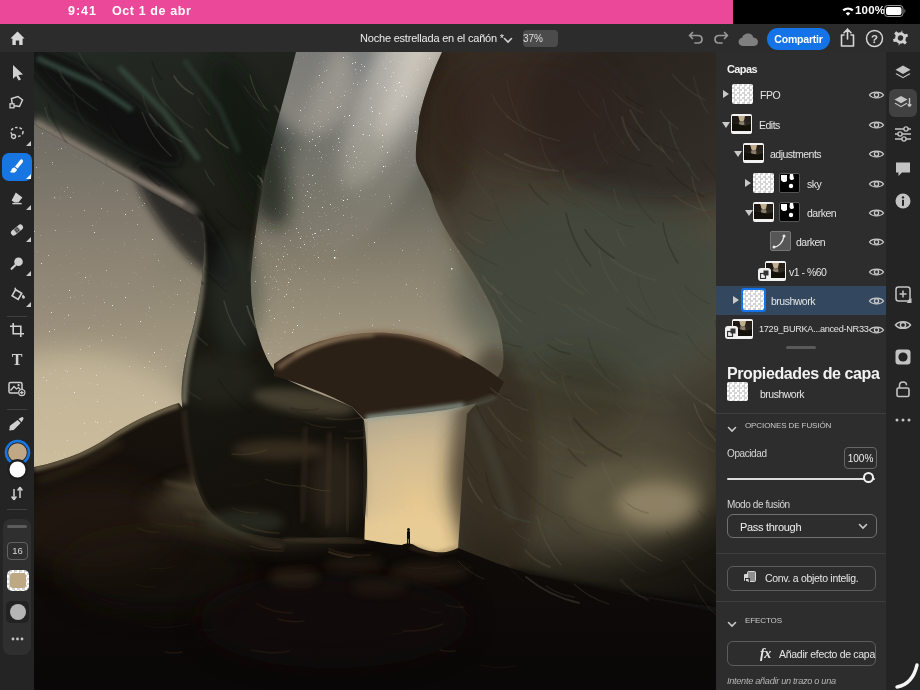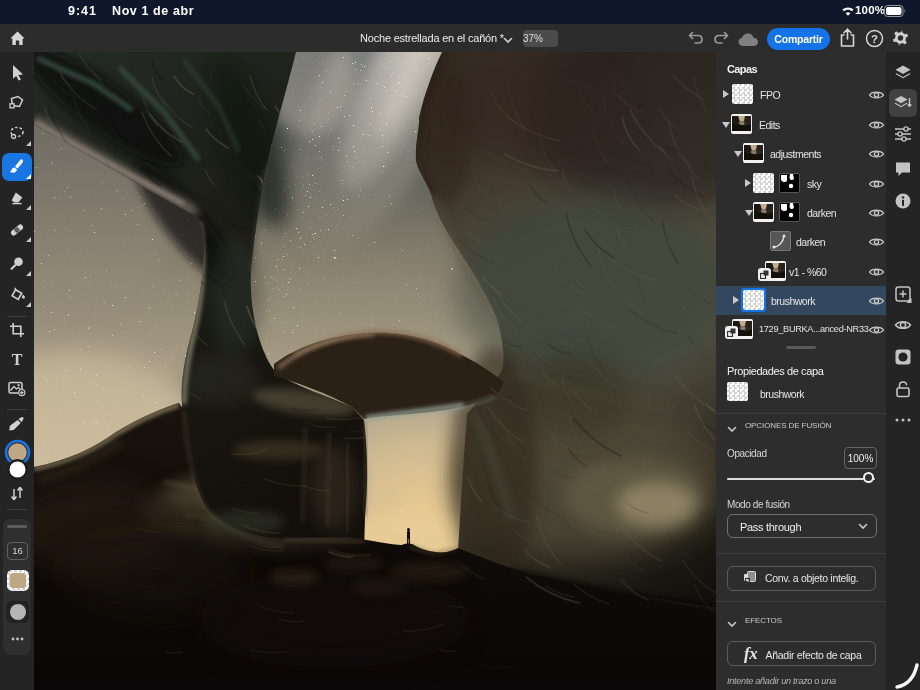--- a/index.html
+++ b/index.html
@@ -1,39 +1,39 @@
 <!DOCTYPE html>
 <html><head><meta charset="utf-8"><style>
 *{margin:0;padding:0;box-sizing:border-box}
 html,body{width:920px;height:690px;overflow:hidden;background:#000}
 body{font-family:"Liberation Sans",sans-serif;position:relative;color:#e8e8e8}
 .abs{position:absolute}
 
-#statusbar{left:0;top:0;width:920px;height:24px;background:#0f172a}
+#statusbar{left:0;top:0;width:733px;height:24px;background:#ec4899}
 #titlebar{left:0;top:24px;width:920px;height:28px;background:#2c2c2d}
 #statusbar .t{position:absolute;top:4px;font-size:12px;font-weight:bold;color:#fff;letter-spacing:.2px}
 
 #toolbar{left:0;top:52px;width:34px;height:638px;background:#242425}
 #canvas{left:34px;top:52px;width:682px;height:638px;background:#0c0a08}
 #panel{left:716px;top:52px;width:170px;height:638px;background:#2d2d2e}
 #strip{left:886px;top:52px;width:34px;height:638px;background:#242425}
 .tri{position:absolute;width:0;height:0}
 .tri.r{border-left:6px solid #c9c9c9;border-top:4px solid transparent;border-bottom:4px solid transparent}
 .tri.d{border-top:6px solid #c9c9c9;border-left:4px solid transparent;border-right:4px solid transparent}
 .checker{background-color:#fff;background-image:repeating-conic-gradient(#d4d4d4 0% 25%, #ffffff 0% 50%);background-size:5px 5px;border-radius:2px}
 .sep{position:absolute;left:0;width:170px;height:1px;background:#3e3e3f}
 .small-caps{font-size:8px;color:#cbcbcb;letter-spacing:-0.1px}
 .btn{position:absolute;left:11px;width:149px;height:25px;border:1px solid #5c5c5c;border-radius:6px;color:#e6e6e6;font-size:10.5px;letter-spacing:-0.3px;line-height:23px;white-space:nowrap}
 .eye{position:absolute;left:152px;width:17px;height:12px}
 </style></head>
 <body>
 
 <div class="abs" id="statusbar">
  <span class="t" style="left:68px;font-size:12.5px;letter-spacing:1px">9:41</span>
- <span class="t" style="left:112px;font-size:12.5px;letter-spacing:0.6px">Nov 1 de abr</span>
+ <span class="t" style="left:112px;font-size:12.5px;letter-spacing:0.6px">Oct 1 de abr</span>
  <svg class="abs" style="left:841px;top:5px" width="14" height="12" viewBox="0 0 14 12">
       <path d="M7 10.8 L9.3 8.2 C8 7 6 7 4.7 8.2 Z M2.9 6.2 C5.2 4.1 8.8 4.1 11.1 6.2 L12.6 4.5 C9.4 1.7 4.6 1.7 1.4 4.5 Z" fill="#fff"></path>
     </svg>
  <span class="t" style="left:855px;font-size:11.5px">100%</span>
  <svg class="abs" style="left:884px;top:5px" width="22" height="12" viewBox="0 0 22 12">
       <rect x="0.5" y="0.5" width="18.5" height="11" rx="3" fill="none" stroke="#9a9a9a"></rect>
       <rect x="2" y="2" width="15.5" height="8" rx="2" fill="#fff"></rect>
       <path d="M20.5 4 C21.6 4.4 21.6 7.6 20.5 8 Z" fill="#9a9a9a"></path>
     </svg>
 </div>
@@ -773,21 +773,21 @@
     <svg class="abs" style="left:11px;top:276px" width="9" height="9" viewBox="0 0 9 9">
       <rect x="0.5" y="3.5" width="5" height="5" fill="none" stroke="#333" stroke-width="1.2"></rect>
       <rect x="3.5" y="0.5" width="5" height="5" fill="#333"></rect>
     </svg>
     <div class="abs" style="left:43px;top:272px;font-size:9.2px;letter-spacing:-0.3px;color:#e4e4e4;white-space:nowrap">1729_BURKA...anced-NR33</div>
     <svg class="eye" style="top:272px" width="17" height="12" viewBox="0 0 17 12">
       <path d="M1.5 6 C4 2.2 13 2.2 15.5 6 C13 9.8 4 9.8 1.5 6 Z" fill="none" stroke="#c9c9c9" stroke-width="1.3"></path>
       <circle cx="8.5" cy="6" r="2.1" fill="none" stroke="#c9c9c9" stroke-width="1.3"></circle>
     </svg>
     <div class="abs" style="left:70px;top:294px;width:30px;height:3px;background:#5a5a5a;border-radius:1.5px"></div>
-    <div class="abs" style="left:11px;top:313px;font-size:11px;font-weight:normal;letter-spacing:-0.4px;color:#f2f2f2">Propiedades de capa</div>
+    <div class="abs" style="left:11px;top:313px;font-size:16px;font-weight:bold;letter-spacing:-0.4px;color:#f2f2f2">Propiedades de capa</div>
     <div class="abs checker" style="left:11px;top:330px;width:21px;height:19px"></div>
     <div class="abs" style="left:44px;top:336px;font-size:10.5px;letter-spacing:-0.5px;color:#e4e4e4">brushwork</div>
     <div class="sep" style="top:361px"></div>
     <svg class="abs" style="left:11px;top:374px" width="10" height="7" viewBox="0 0 10 7">
       <path d="M1.5 1.5 L5 5 L8.5 1.5" stroke="#c9c9c9" stroke-width="1.6" fill="none" stroke-linecap="round"></path>
     </svg>
     <div class="abs small-caps" style="left:29px;top:369px">OPCIONES DE FUSIÓN</div>
     <div class="abs" style="left:11px;top:396px;font-size:10px;letter-spacing:-0.4px;color:#d6d6d6">Opacidad</div>
     <div class="abs" style="left:128px;top:395px;width:33px;height:22px;border:1px solid #666;border-radius:4px;font-size:10px;color:#ececec;text-align:center;line-height:21px">100%</div>
     <div class="abs" style="left:11px;top:426px;width:148px;height:2px;background:#dcdcdc;border-radius:1px"></div>
@@ -802,21 +802,21 @@
     <div class="btn" style="top:514px"><svg style="vertical-align:-3px;margin-left:15px;margin-right:7px" width="15" height="15" viewBox="0 0 15 15">
         <rect x="1" y="4" width="7" height="7" rx="1" fill="#d9d9d9"></rect>
         <rect x="4.5" y="1.5" width="8" height="10" rx="1" fill="#8f8f8f" stroke="#d9d9d9"></rect>
         <rect x="2.5" y="8.5" width="4" height="4" fill="none" stroke="#2d2d2e" stroke-width="1"></rect>
       </svg>Conv. a objeto intelig.</div>
     <div class="sep" style="top:549px"></div>
     <svg class="abs" style="left:11px;top:569px" width="10" height="7" viewBox="0 0 10 7">
       <path d="M1.5 1.5 L5 5 L8.5 1.5" stroke="#c9c9c9" stroke-width="1.6" fill="none" stroke-linecap="round"></path>
     </svg>
     <div class="abs small-caps" style="left:29px;top:564px">EFECTOS</div>
-    <div class="btn" style="top:589px"><span style="font-style:italic;font-weight:bold;margin-left:16px;margin-right:8px;font-size:17px;font-family:'Liberation Serif',serif">fx</span>Añadir efecto de capa</div>
+    <div class="btn" style="top:589px"><span style="font-style:italic;font-weight:bold;margin-left:32px;margin-right:8px;font-size:14px;font-family:'Liberation Serif',serif">fx</span>Añadir efecto de capa</div>
     <div class="abs" style="left:11px;top:624px;font-size:9.2px;letter-spacing:-0.3px;font-style:italic;color:#b5b5b5;white-space:nowrap">Intente añadir un trazo o una</div>
   </div>
 
 <div class="abs" id="strip">
     <svg class="abs" style="left:8px;top:12px" width="18" height="18" viewBox="0 0 18 18">
       <path d="M9 1.5 L16.5 5.8 L9 10 L1.5 5.8 Z" fill="#c3c3c3"></path>
       <path d="M2.5 9.3 L9 13 L15.5 9.3 L16.5 9.9 L9 14.2 L1.5 9.9 Z" fill="#c3c3c3"></path>
     </svg>
     <div class="abs" style="left:3px;top:37px;width:28px;height:28px;background:#414142;border-radius:6px"></div>
     <svg class="abs" style="left:8px;top:42px" width="18" height="18" viewBox="0 0 18 18">

